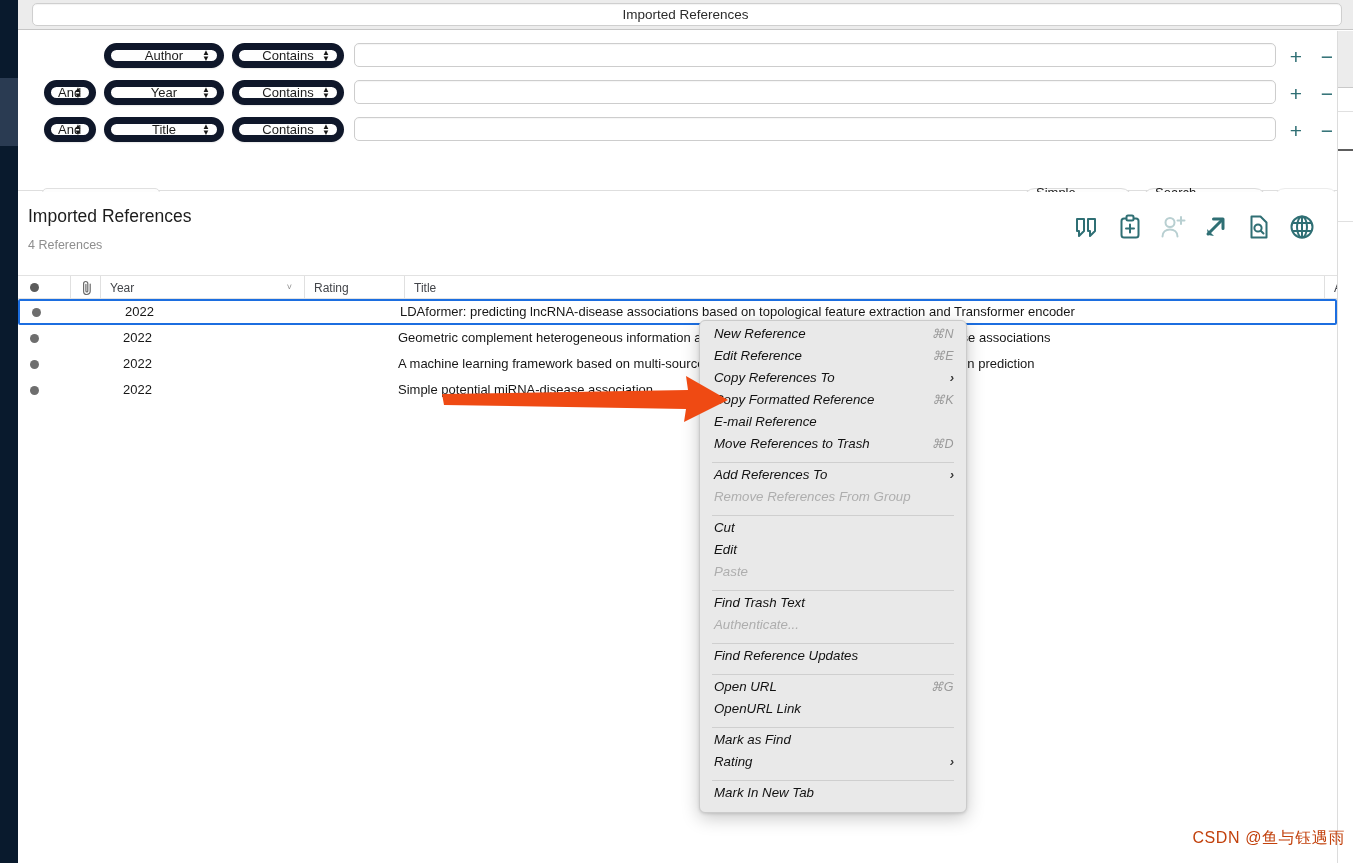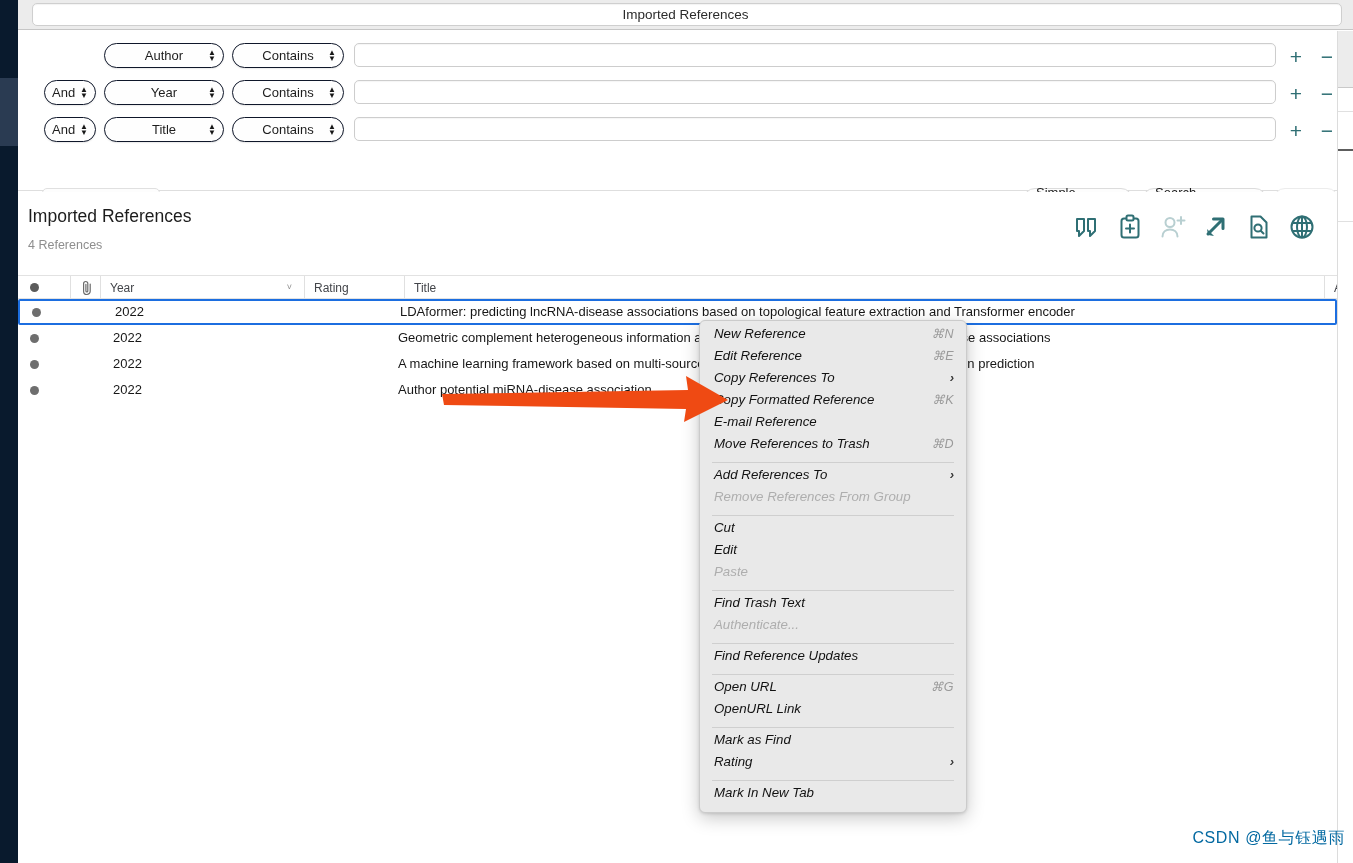--- a/index.html
+++ b/index.html
@@ -82,21 +82,21 @@
     width: 100%;
   }
   .srow.r1 { top: 12px; }
   .srow.r2 { top: 49px; }
   .srow.r3 { top: 86px; }
 
   .popbtn {
     position: absolute;
     height: 25px;
     background: #fefefe;
-    border: 1px solid #0f172a;
+    border: 7px solid #0f172a;
     border-radius: 13px;
     box-shadow: 0 1px 1.5px rgba(0,0,0,.09);
     box-sizing: border-box;
     display: flex;
     align-items: center;
     justify-content: center;
     font-size: 13px;
     color: #1d1d1d;
     padding: 0 8px;
   }
@@ -254,21 +254,21 @@
     left: 18px; top: 299px;
     width: 1319px; height: 120px;
   }
   .row {
     position: absolute;
     left: 0; width: 1319px; height: 26px;
     font-size: 13px;
     color: #171717;
   }
   .row .rdot { position: absolute; left: 12px; top: 9px; width: 9px; height: 9px; border-radius: 50%; background: #6e6e6e; }
-  .row .ryear { position: absolute; left: 95px; top: 5px; }
+  .row .ryear { position: absolute; left: 105px; top: 5px; }
   .row .rtitle { position: absolute; left: 380px; top: 5px; white-space: nowrap; }
   .row .rauth { position: absolute; left: 1328px; top: 5px; white-space: nowrap; }
   .row.selected {
     border: 2px solid #1c6ee0;
     border-radius: 2px;
     box-sizing: border-box;
   }
   .row.selected .rdot { top: 7px; }
   .row.selected .ryear,
   .row.selected .rtitle,
@@ -343,21 +343,21 @@
     width: 290px; height: 56px;
     z-index: 45;
     pointer-events: none;
   }
 
   
   .watermark {
     position: absolute;
     right: 8px; bottom: 14px;
     font-size: 16px;
-    color: #0369a1;
+    color: #c2410c;
     letter-spacing: .6px;
     z-index: 60;
   }
 </style>
 </head>
 <body>
 
 <div id="root">
 
   <div class="rail">
@@ -547,21 +547,21 @@
     </div>
     <div class="row" style="top:52px;">
       <span class="rdot"></span>
       <span class="ryear">2022</span>
       <span class="rtitle">A machine learning framework based on multi-source feature fusion for circRNA-disease association prediction</span>
       <span class="rauth">W</span>
     </div>
     <div class="row" style="top:78px;">
       <span class="rdot"></span>
       <span class="ryear">2022</span>
-      <span class="rtitle">Author potential miRNA-disease association</span>
+      <span class="rtitle">Simple potential miRNA-disease association</span>
       <span class="rauth">R</span>
     </div>
   </div>
 
   <div class="vdiv">
     <div class="tb-ext"></div>
     <div class="l1"></div>
     <div class="l2"></div>
     <div class="l3"></div>
   </div>

